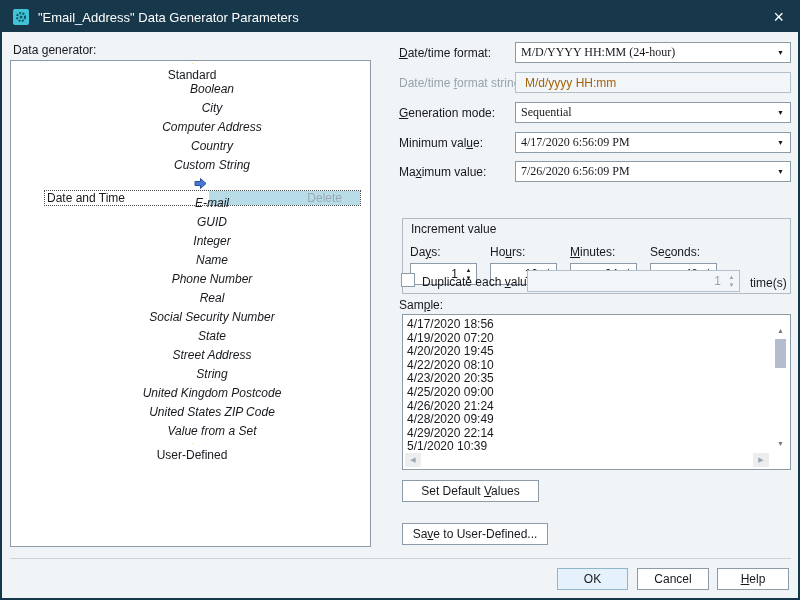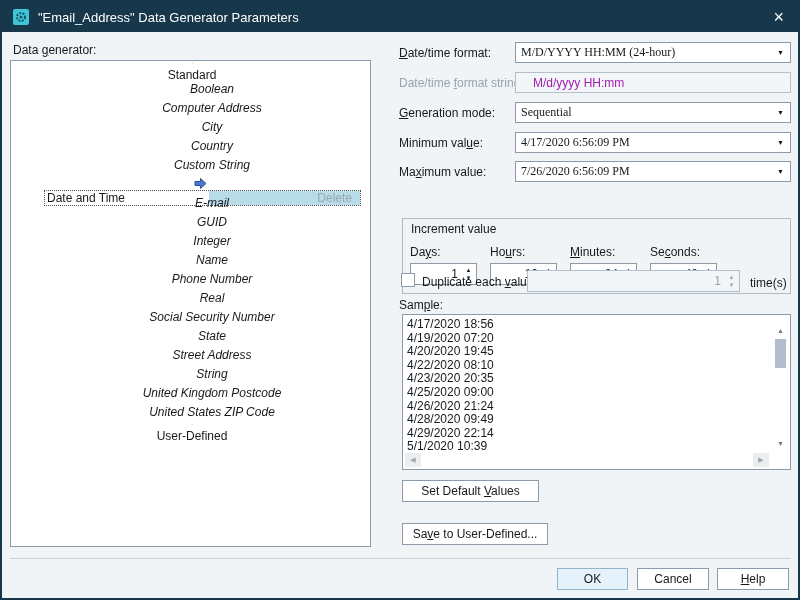--- a/index.html
+++ b/index.html
@@ -19,30 +19,30 @@
   .tree{position:absolute;left:8px;top:58px;width:361px;height:487px;background:#fff;
     border:1px solid #8d9aa8;box-sizing:border-box;padding-top:2px;overflow:hidden;}
   .trow{height:19px;display:flex;align-items:center;white-space:nowrap;flex-direction:column;}
   .trow.folder{padding-left:3px;gap:4px;}
   .trow.item{padding-left:43px;font-style:italic;}
   .trow.sel{padding-left:24px;}
   .selarrow{width:13px;height:13px;margin-right:5px;flex:0 0 auto;display:flex;}
   .selbox{display:flex;align-items:stretch;width:317px;height:18px;
     border:1px dotted #4c4c4c;box-sizing:border-box;}
   .selwhite{width:164px;background:#fff;display:flex;align-items:center;padding-left:2px;box-sizing:border-box;}
-  .selblue{flex:1;background:#b7dce8;display:flex;align-items:center;justify-content:flex-end;padding-right:8px;}
+  .selblue{flex:1;background:#b7dce8;display:flex;align-items:center;justify-content:flex-end;padding-right:18px;}
   .del{color:#9aa9b3;}
   
   .combo{position:absolute;left:513px;width:276px;height:21px;background:#fff;
     border:1px solid #8d9aa8;box-sizing:border-box;display:flex;align-items:center;
     padding-left:5px;white-space:nowrap;font-family:Liberation Serif, serif;}
   .carrow{margin-left:auto;padding-right:6px;font-size:7px;color:#15181b;flex:0 0 auto;}
   .dinput{position:absolute;left:513px;top:70px;width:276px;height:21px;background:#f3f6f9;
     border:1px solid #b4bfc9;box-sizing:border-box;display:flex;align-items:center;
-    padding-left:17px;color:#a21caf;white-space:nowrap;}
+    padding-left:9px;color:#a16207;white-space:nowrap;}
   
   .group{position:absolute;left:400px;top:183px;width:389px;height:76px;
     border:1px solid #b1bbc5;box-sizing:border-box;margin-top:33px;}
   .gtitle{position:absolute;left:8px;top:3px;white-space:nowrap;}
   .glbl{position:absolute;top:26px;white-space:nowrap;}
   .spin{position:absolute;top:44px;width:67px;height:22px;background:#fff;
     border:1px solid #8d9aa8;box-sizing:border-box;display:flex;align-items:center;}
   .sval{flex:1;text-align:right;padding-right:3px;}
   .sarrows{width:15px;display:flex;flex-direction:column;align-items:center;
     justify-content:center;gap:3px;font-size:6px;line-height:5px;color:#15181b;flex:0 0 auto;}
@@ -96,24 +96,24 @@
       <svg width="17" height="13" viewBox="0 0 17 13">
           <path d="M0.5 2.5 L5.5 2.5 L7.2 4.2 L16.2 4.2 L16.2 12.5 L0.5 12.5 Z" fill="#ffe296" stroke="#c79b3b"></path>
           <path d="M0.5 2.5 L0.5 1 L5 1 L6.5 2.5" fill="#ffe296" stroke="#c79b3b"></path>
         </svg>
       <span>Standard</span>
     </div>
     <div class="trow item">
         <span>Boolean</span>
       </div>
     <div class="trow item">
+        <span>City</span>
+      </div>
+    <div class="trow item">
         <span>Computer Address</span>
-      </div>
-    <div class="trow item">
-        <span>City</span>
       </div>
     <div class="trow item">
         <span>Country</span>
       </div>
     <div class="trow item">
         <span>Custom String</span>
       </div>
     <div class="trow sel">
       <span class="selarrow">
         <svg width="13" height="13" viewBox="0 0 13 13">
@@ -158,20 +158,23 @@
       </div>
     <div class="trow item">
         <span>String</span>
       </div>
     <div class="trow item">
         <span>United Kingdom Postcode</span>
       </div>
     <div class="trow item">
         <span>United States ZIP Code</span>
       </div>
+    <div class="trow item">
+        <span>Value from a Set</span>
+      </div>
     <div class="trow folder">
       <svg width="17" height="13" viewBox="0 0 17 13">
           <path d="M0.5 2.5 L5.5 2.5 L7.2 4.2 L16.2 4.2 L16.2 12.5 L0.5 12.5 Z" fill="#ffe296" stroke="#c79b3b"></path>
           <path d="M0.5 2.5 L0.5 1 L5 1 L6.5 2.5" fill="#ffe296" stroke="#c79b3b"></path>
         </svg>
       <span>User-Defined</span>
     </div>
   </div>
 
   <span class="lbl" style="left:397px;top:44px;"><span></span><u>D</u><span>ate/time format:</span></span>

